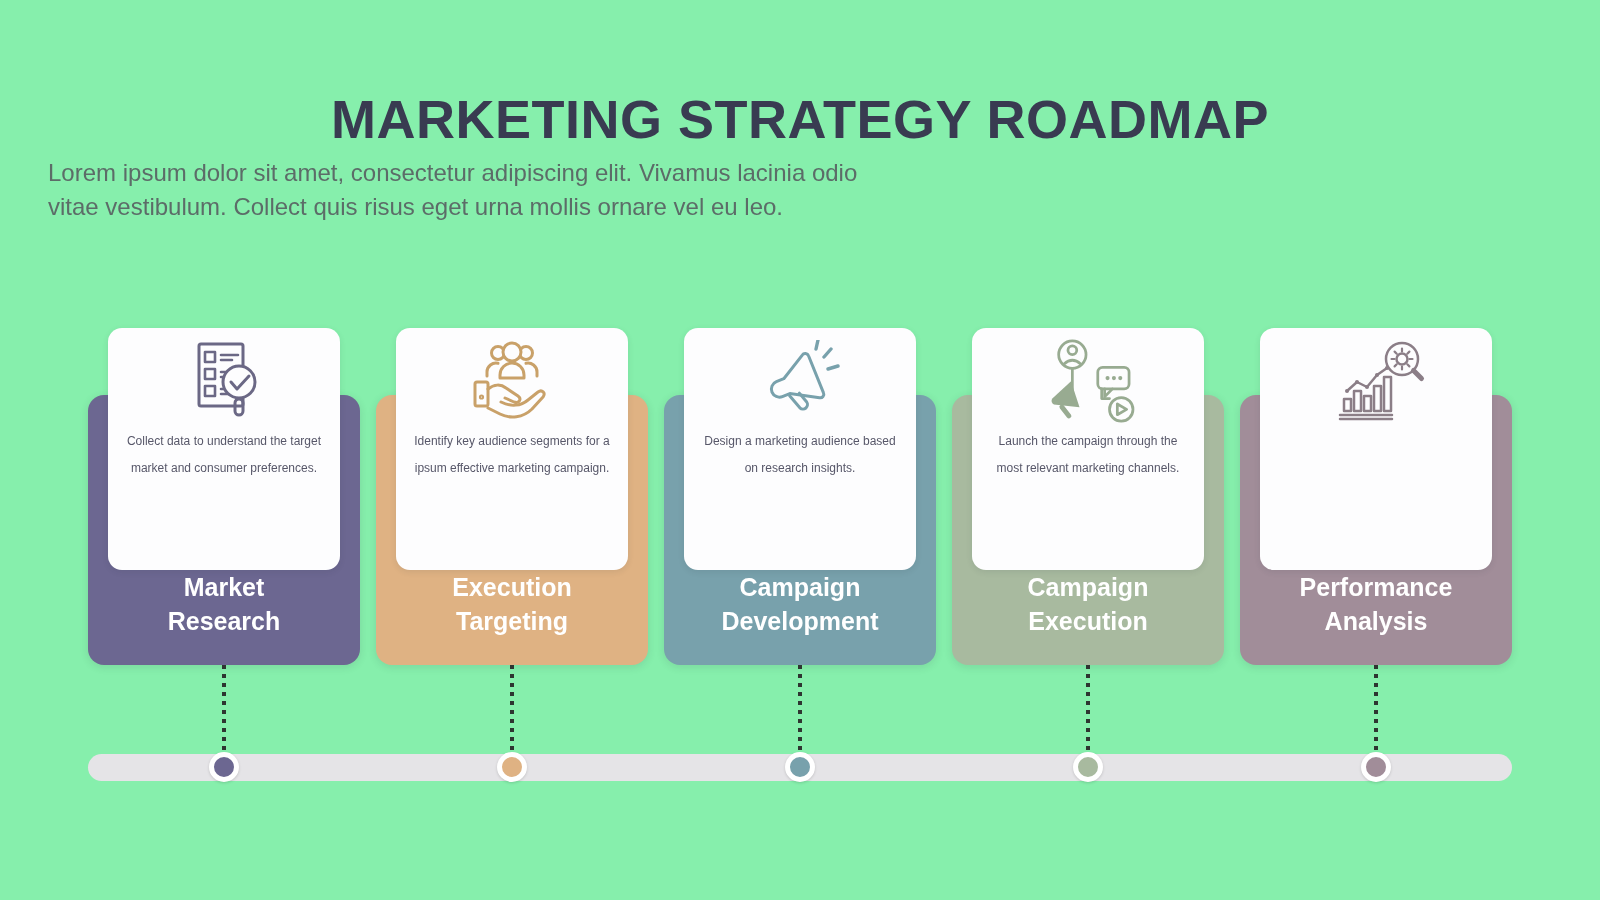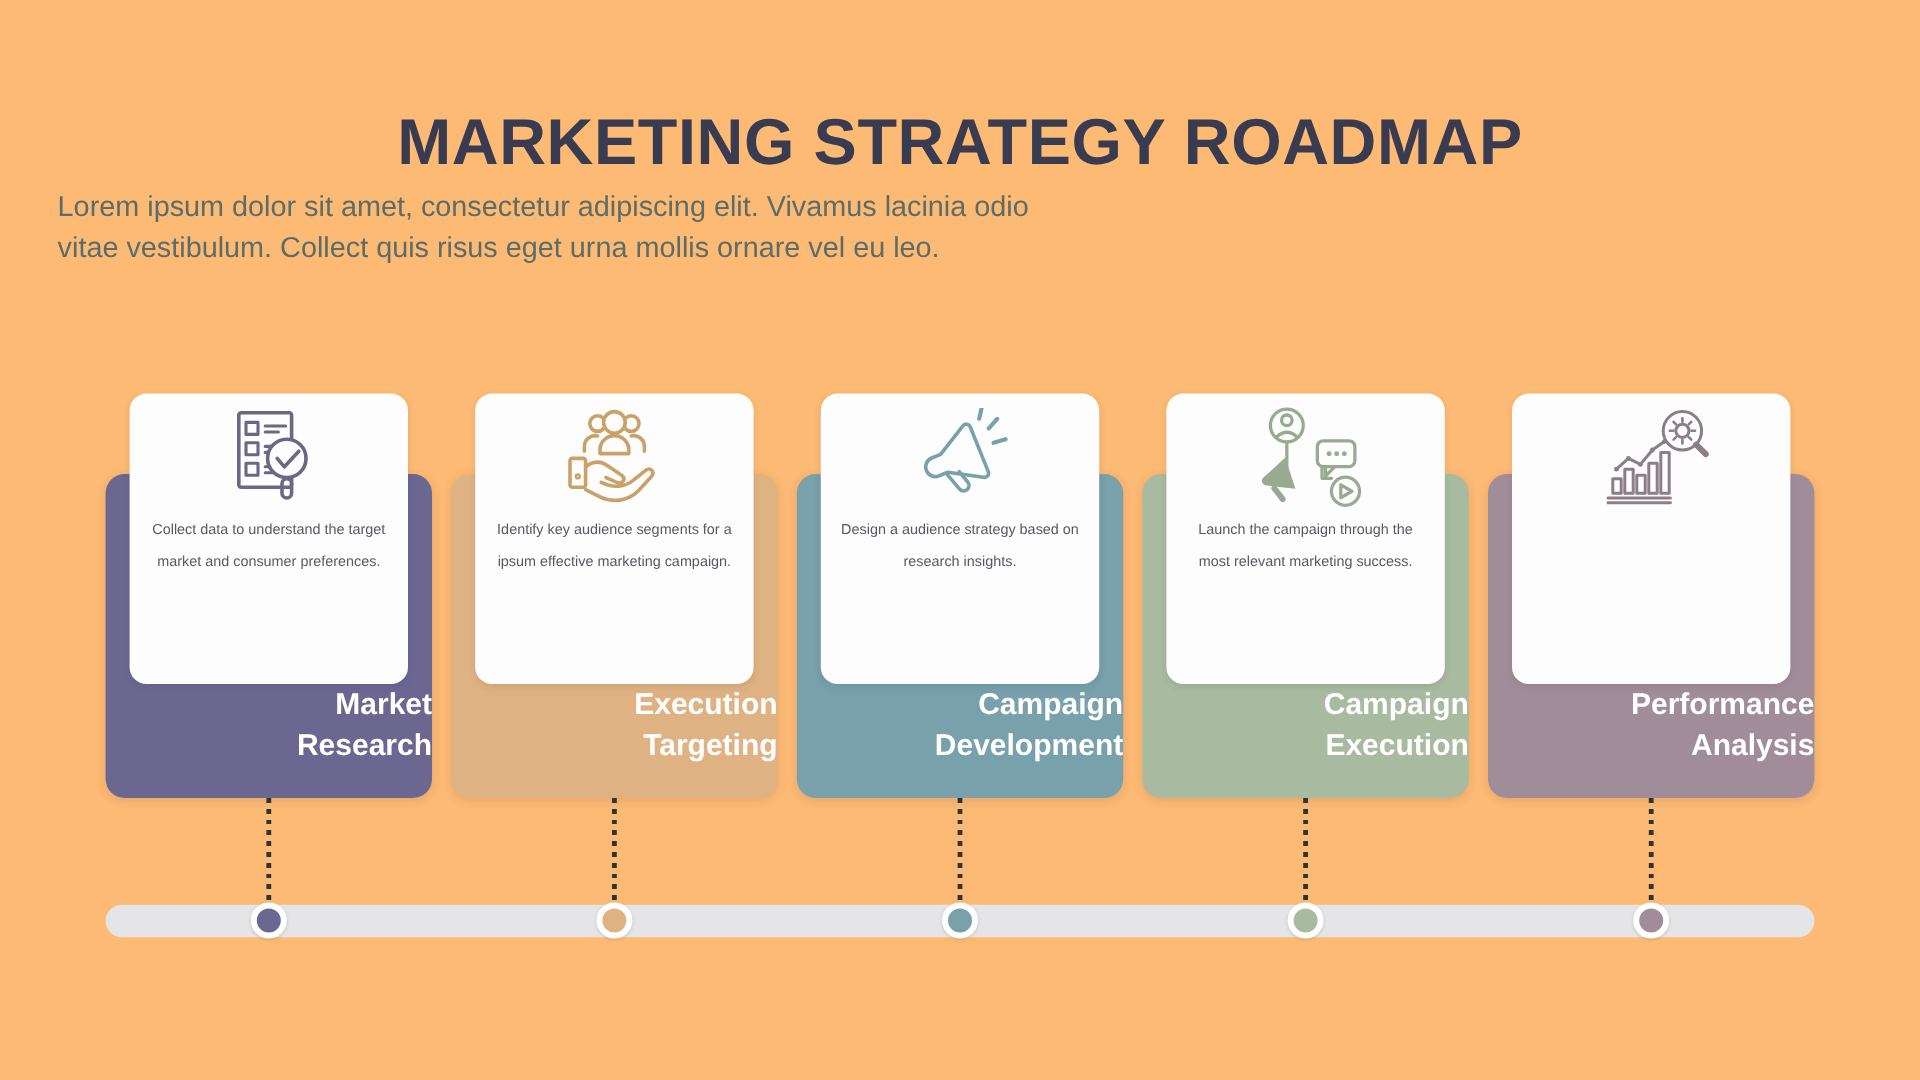--- a/index.html
+++ b/index.html
@@ -27,21 +27,21 @@
     display:flex; gap:16px;
   }
   .step { position:relative; width:272px; flex:0 0 272px; }
 
   .back-card {
     position:absolute; left:0; right:0; top:67px; height:270px;
     border-radius:16px; box-shadow:0 2px 8px rgba(40,45,60,.12);
   }
   .step-label {
     position:absolute; left:0; right:0; top:175px; height:67px;
-    display:flex; flex-direction:column; align-items:flex-end; justify-content:center;
+    display:flex; flex-direction:column; align-items:center; justify-content:center;
     color:#ffffff; font-size:25px; font-weight:700; line-height:34px; text-align:center;
   }
 
   .white-card {
     position:absolute; left:20px; right:20px; top:0; height:242px;
     background:#fdfdfe; border-radius:14px;
     box-shadow:0 2px 6px rgba(40,45,60,.10);
     display:flex; flex-direction:column; align-items:center;
   }
   .icon-box { height:88px; margin-top:10px; display:flex; align-items:center; justify-content:center; }
@@ -57,21 +57,21 @@
   }
   .dot {
     position:absolute; left:calc(50% - 15px); top:424px;
     width:30px; height:30px; border-radius:50%;
     border:5px solid #ffffff; box-shadow:0 1px 3px rgba(0,0,0,.15);
   }
 </style>
 </head>
 <body>
 
-<div class="canvas" style="background-color: #fdba74;">
+<div class="canvas" style="background-color: #86efac;">
 
   <h1 class="title" style="color: rgb(57, 59, 81);">MARKETING STRATEGY ROADMAP</h1>
 
   <div class="subtitle" style="color: rgb(92, 108, 104);">
     <div>Lorem ipsum dolor sit amet, consectetur adipiscing elit. Vivamus lacinia odio</div>
     <div>vitae vestibulum. Collect quis risus eget urna mollis ornare vel eu leo.</div>
   </div>
 
   <div class="timeline-bar" style="background-color: rgb(229, 228, 231);"></div>
 
@@ -143,21 +143,21 @@
       <div class="white-card">
         <div class="icon-box" style="color: rgb(120, 161, 172);">
           <svg width="96" height="84" viewBox="0 0 96 84" stroke-width="3">
             <g transform="rotate(-22 45 42)">
               <path d="M26 34 h8 l26 -15 a3.5 3.5 0 0 1 5.5 3 v40 a3.5 3.5 0 0 1 -5.5 3 l-26 -15 h-8 a8 8 0 0 1 0 -16 z"></path>
               <path d="M33 52 l5 15 a4.5 4.5 0 0 0 8.5 -2.8 l-3.5 -11"></path>
             </g>
             <path d="M72 17 l7 -8 M76 29 l10 -3 M64 9 l2 -9" stroke-width="3.4"></path>
           </svg>
         </div>
-        <div class="desc" style="color: rgb(87, 87, 105);">Design a audience strategy based on research insights.</div>
+        <div class="desc" style="color: rgb(87, 87, 105);">Design a marketing audience based on research insights.</div>
       </div>
       <div class="connector"></div>
       <div class="dot" style="background-color: rgb(120, 161, 172);"></div>
     </div>
 
     <div class="step">
       <div class="back-card" style="background-color: rgb(168, 186, 159);">
         <div class="step-label">
           <span>Campaign</span>
           <span>Execution</span>
@@ -177,21 +177,21 @@
             <circle cx="76.5" cy="41" r="2.1" fill="currentColor" stroke="none"></circle>
             <circle cx="83" cy="41" r="2.1" fill="currentColor" stroke="none"></circle>
             <g transform="rotate(-18 30 62)">
               <path d="M14 57 l24 -11 v28 l-24 -11 a4.5 4.5 0 0 1 0 -6 z" fill="currentColor" stroke="none"></path>
               <path d="M21 68 l4 11" stroke-width="5"></path>
             </g>
             <circle cx="84" cy="73" r="12"></circle>
             <path d="M80 67.5 v11 l9.5 -5.5 z"></path>
           </svg>
         </div>
-        <div class="desc" style="color: rgb(87, 87, 105);">Launch the campaign through the most relevant marketing success.</div>
+        <div class="desc" style="color: rgb(87, 87, 105);">Launch the campaign through the most relevant marketing channels.</div>
       </div>
       <div class="connector"></div>
       <div class="dot" style="background-color: rgb(168, 186, 159);"></div>
     </div>
 
     <div class="step">
       <div class="back-card" style="background-color: rgb(161, 141, 153);">
         <div class="step-label">
           <span>Performance</span>
           <span>Analysis</span>

